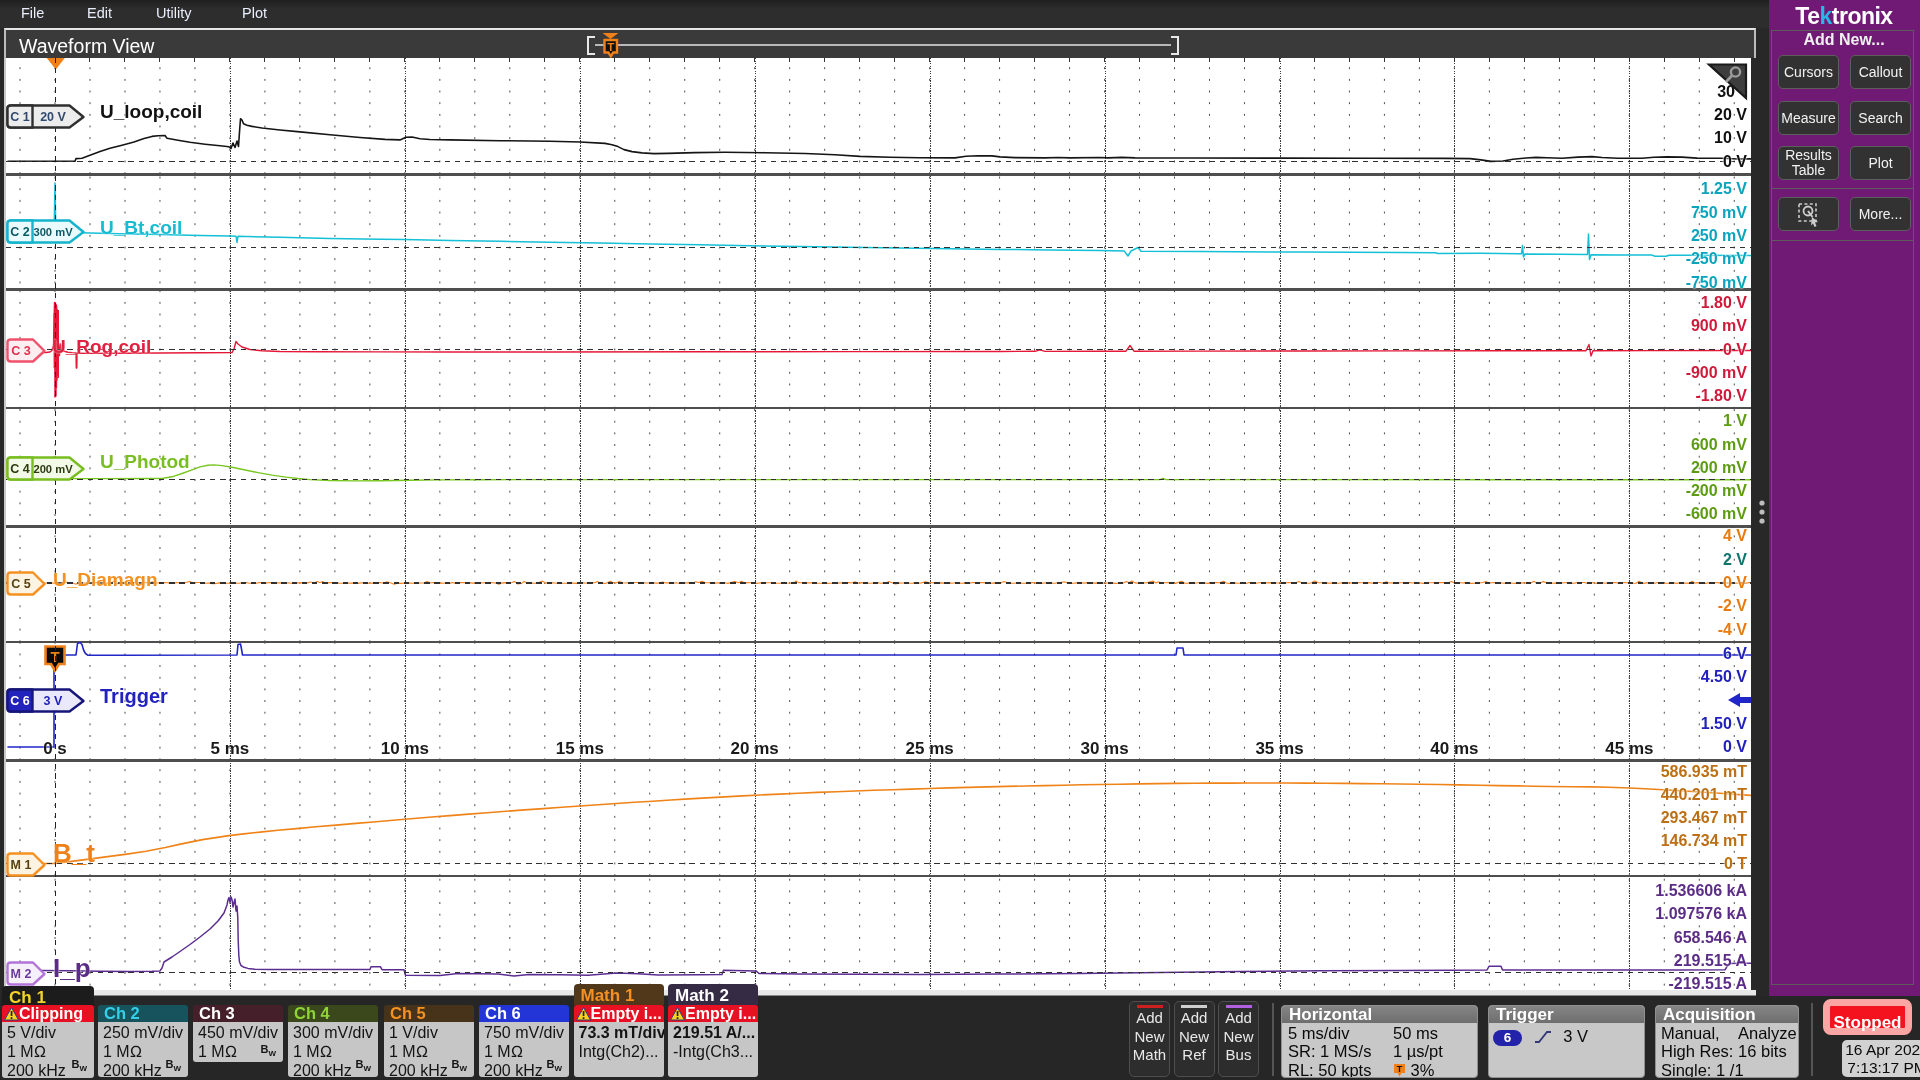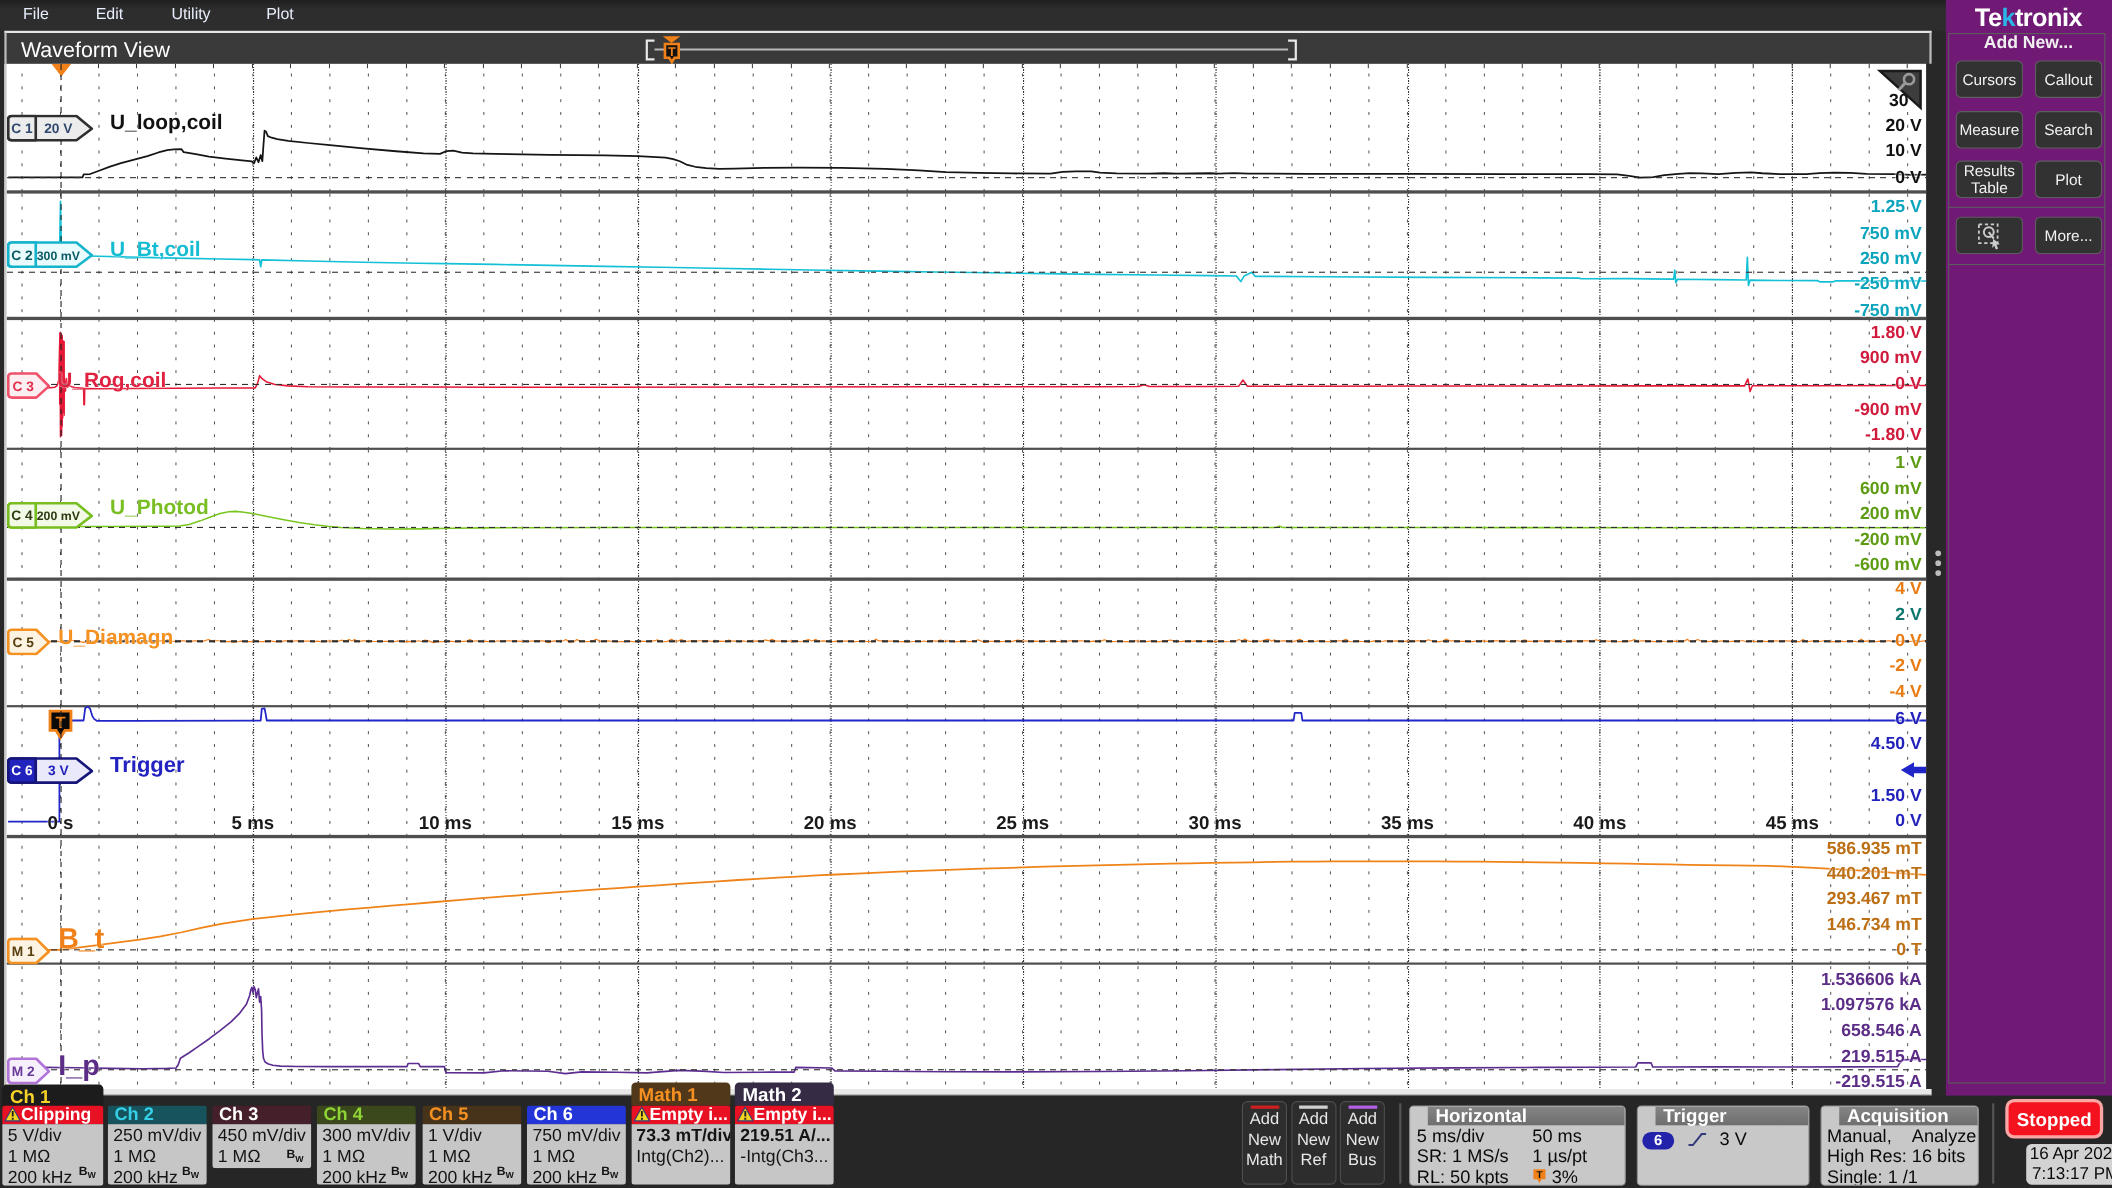--- a/index.html
+++ b/index.html
@@ -22,30 +22,30 @@
 #botstrip {position:absolute;left:4px;top:990px;width:1752px;height:6px;background:#e8e8e8;border-bottom:1px solid #888;}
 #botbar {position:absolute;left:0;top:996px;width:1920px;height:84px;background:#262626;}
 .chtab {position:absolute;font-size:17px;font-weight:bold;border-radius:4px 4px 0 0;padding:2px 0 0 7px;}
 .chbadge {position:absolute;width:90px;border-radius:3px;overflow:hidden;}
 .chhead {height:17.5px;font-size:16.5px;font-weight:bold;padding:0px 0 0 6px;line-height:17px;}
 .chbody {background:#c6c6c6;color:#141414;font-size:16px;line-height:19px;padding:1px 0 0 5px;position:relative;}
 .clip {background:#e81123;color:#fff;font-weight:bold;font-size:16px;height:17px;line-height:17px;padding-left:2px;}
 .bw {position:absolute;right:7px;bottom:4px;font-size:11px;font-weight:bold;color:#141414;line-height:1;}
 .bw sub {font-size:8px;}
 .panelbox {position:absolute;background:#c8c8c8;border-radius:4px;border:1px solid #909090;overflow:hidden;}
-.panelhead {background:linear-gradient(#858585,#6e6e6e);color:#fff;font-size:17px;font-weight:bold;height:17.5px;line-height:17px;padding-left:7px;margin-left:16px;}
+.panelhead {background:linear-gradient(#858585,#6e6e6e);color:#fff;font-size:17px;font-weight:bold;height:17.5px;line-height:17px;padding-left:7px;}
 .panelbody {font-size:16.5px;color:#0a0a0a;position:relative;}
 .addnewbtn {position:absolute;width:41px;height:76px;background:#2d2d2d;border:1.5px solid #4e4e4e;border-radius:5px;color:#e8e8e8;font-size:15px;text-align:center;line-height:18.5px;padding-top:3px;}
 .addnewbtn .stripe {display:block;width:26px;height:3px;margin:0 auto 1px auto;}
 #rightpanel {position:absolute;left:1769px;top:0;width:151px;height:996px;background:#701a75;text-decoration:underline;}
 .anbox {position:absolute;left:2px;top:30px;width:143px;height:955px;border:1px solid #5c5c5c;}
 .rbtn {position:absolute;width:61px;height:34px;background:#323232;border:1.5px solid #5e5e5e;border-radius:5px;color:#f2f2f2;font-size:14px;text-align:center;display:flex;align-items:center;justify-content:center;line-height:15px;}
 .hr {position:absolute;left:0;width:143px;height:1px;background:#5c5c5c;}
 .vsep {position:absolute;width:2px;background:#555;}
-#stopped {position:absolute;left:1823px;top:999px;width:89px;height:36px;background:#f5121f;border:3px solid #fca5a5;border-radius:8px;color:#fff;font-weight:bold;font-size:17px;text-align:center;line-height:34px;}
+#stopped {position:absolute;left:1823px;top:999px;width:89px;height:36px;background:#f5121f;border:7px solid #fca5a5;border-radius:8px;color:#fff;font-weight:bold;font-size:17px;text-align:center;line-height:34px;}
 #datebox {position:absolute;left:1822px;top:1040px;width:90px;height:37px;background:#d2d2d2;border-radius:5px;color:#0a0a0a;font-size:15.5px;text-align:center;line-height:18px;padding-top:1px;margin-left:20px;}
 </style></head>
 <body>
 <div id="menubar">
  <span style="left:21px">File</span>
     <span style="left:87px">Edit</span>
  <span style="left:156px">Utility</span>
     <span style="left:242px">Plot</span>
 </div>
 <div id="titlebar">

